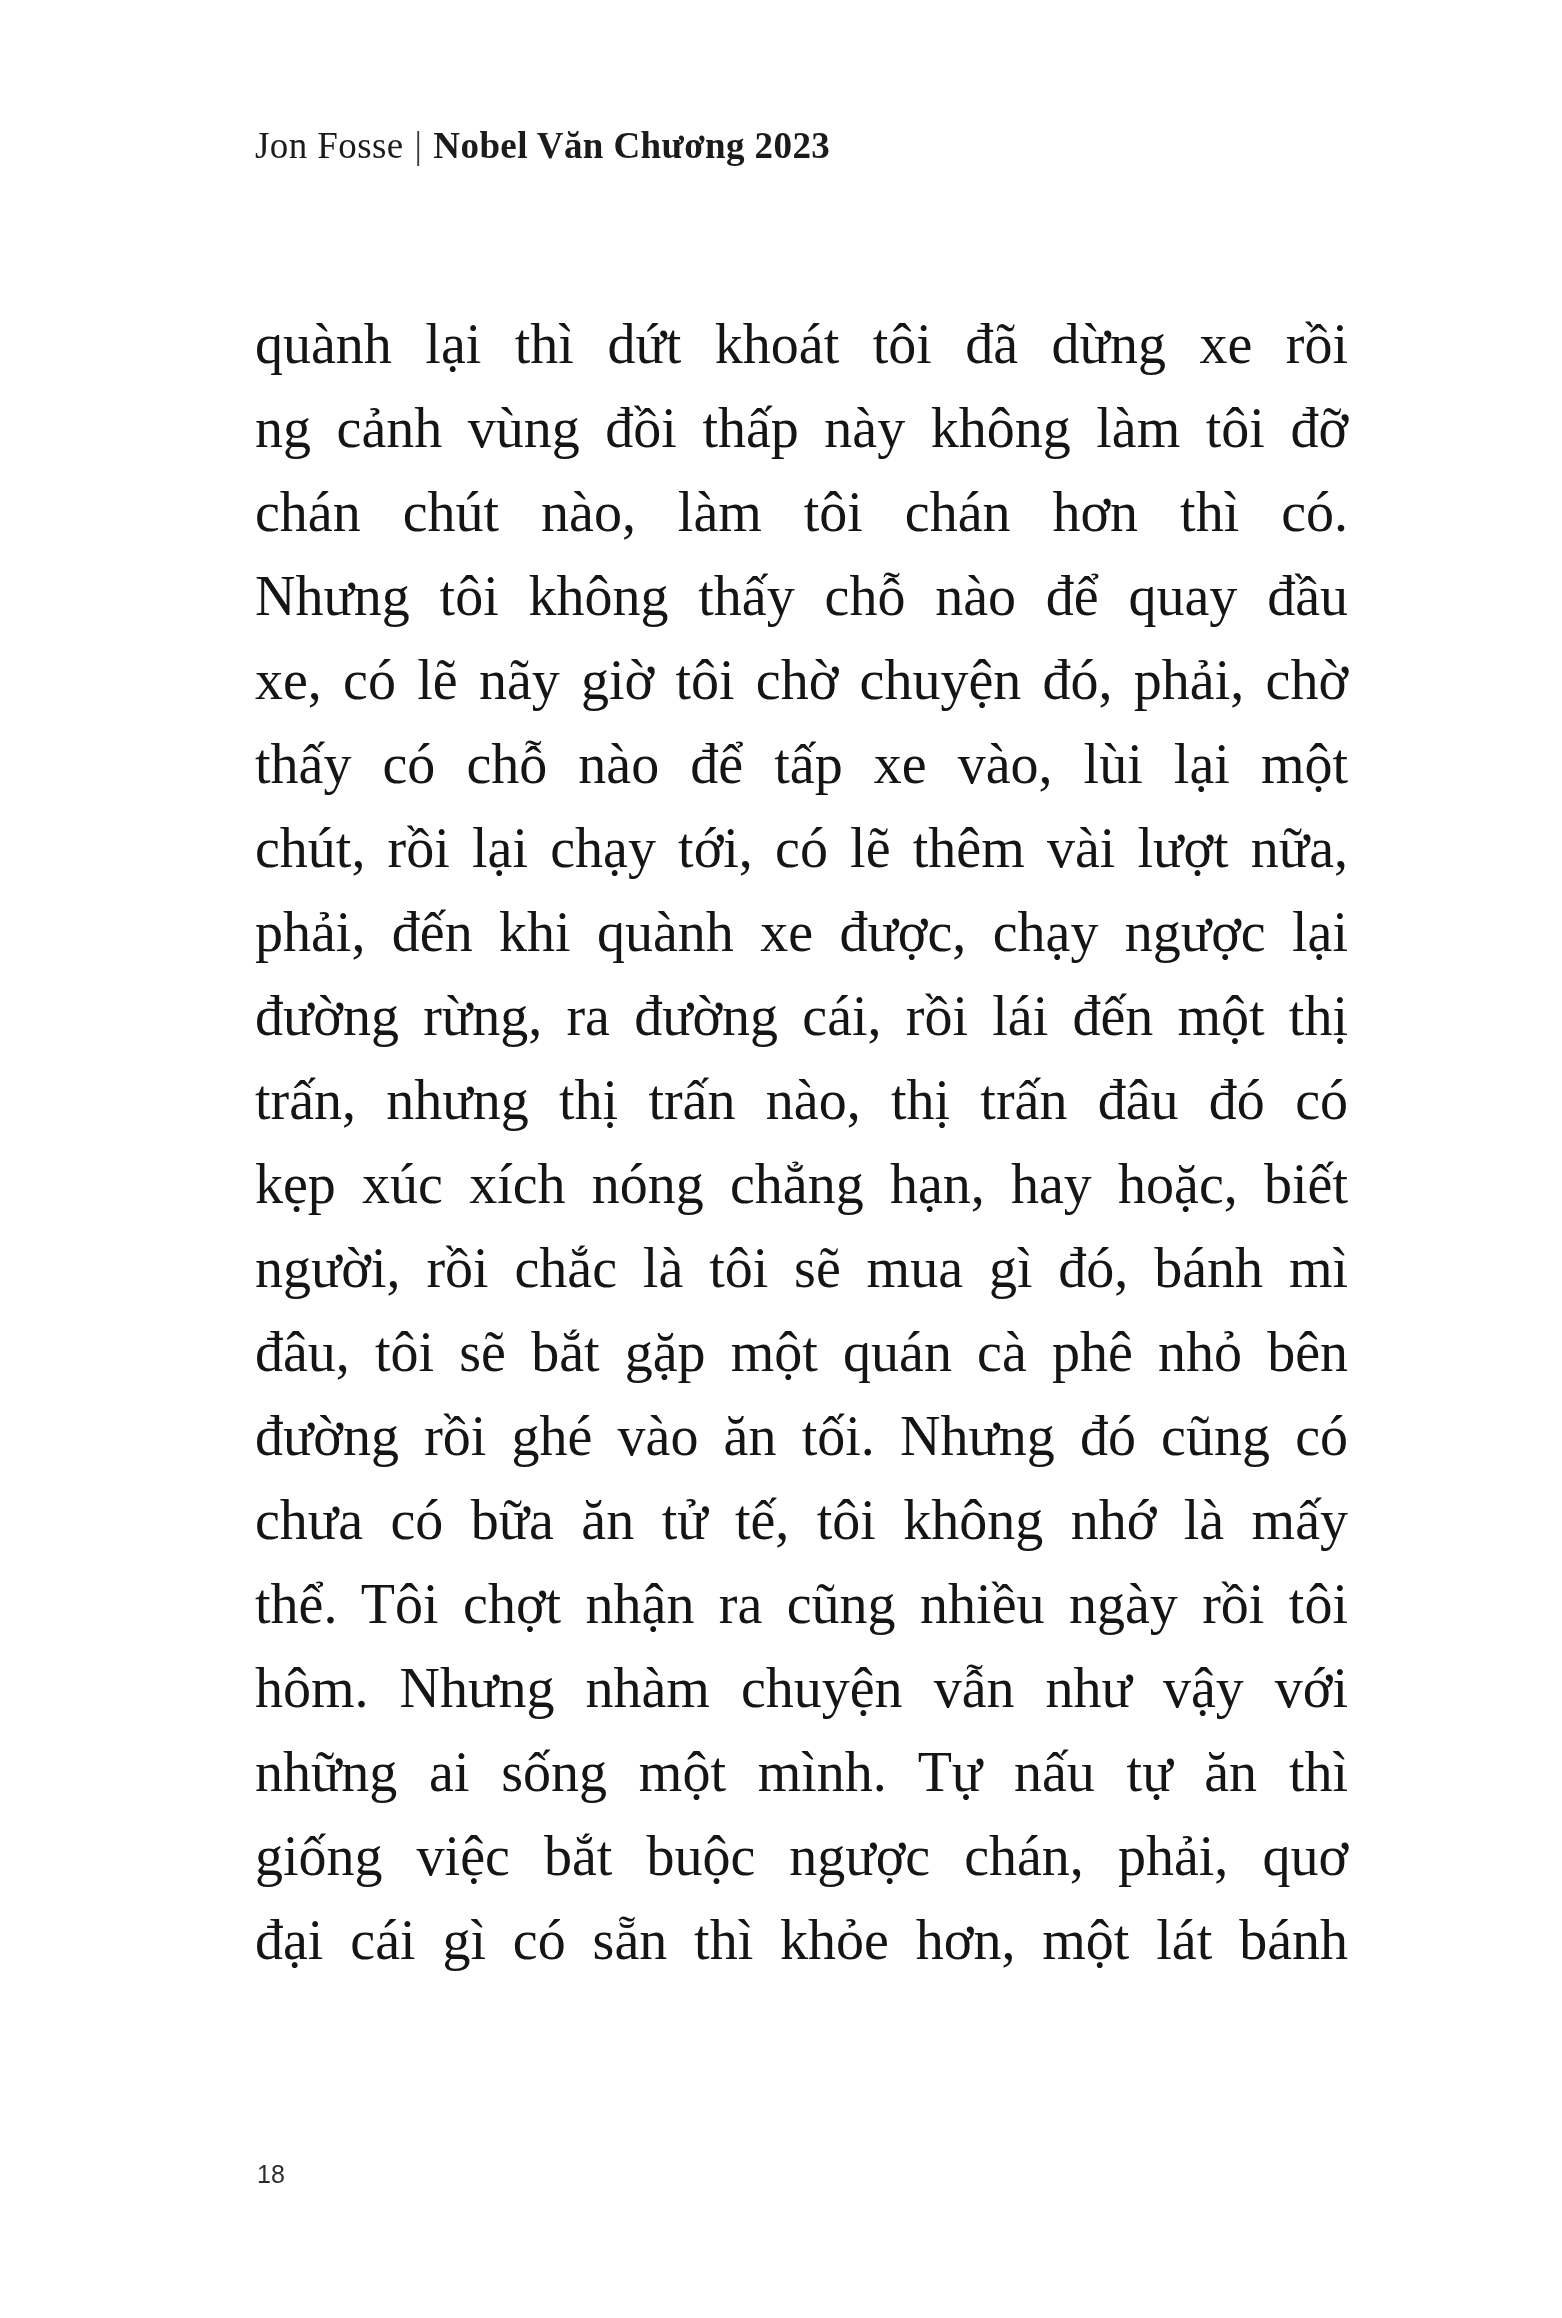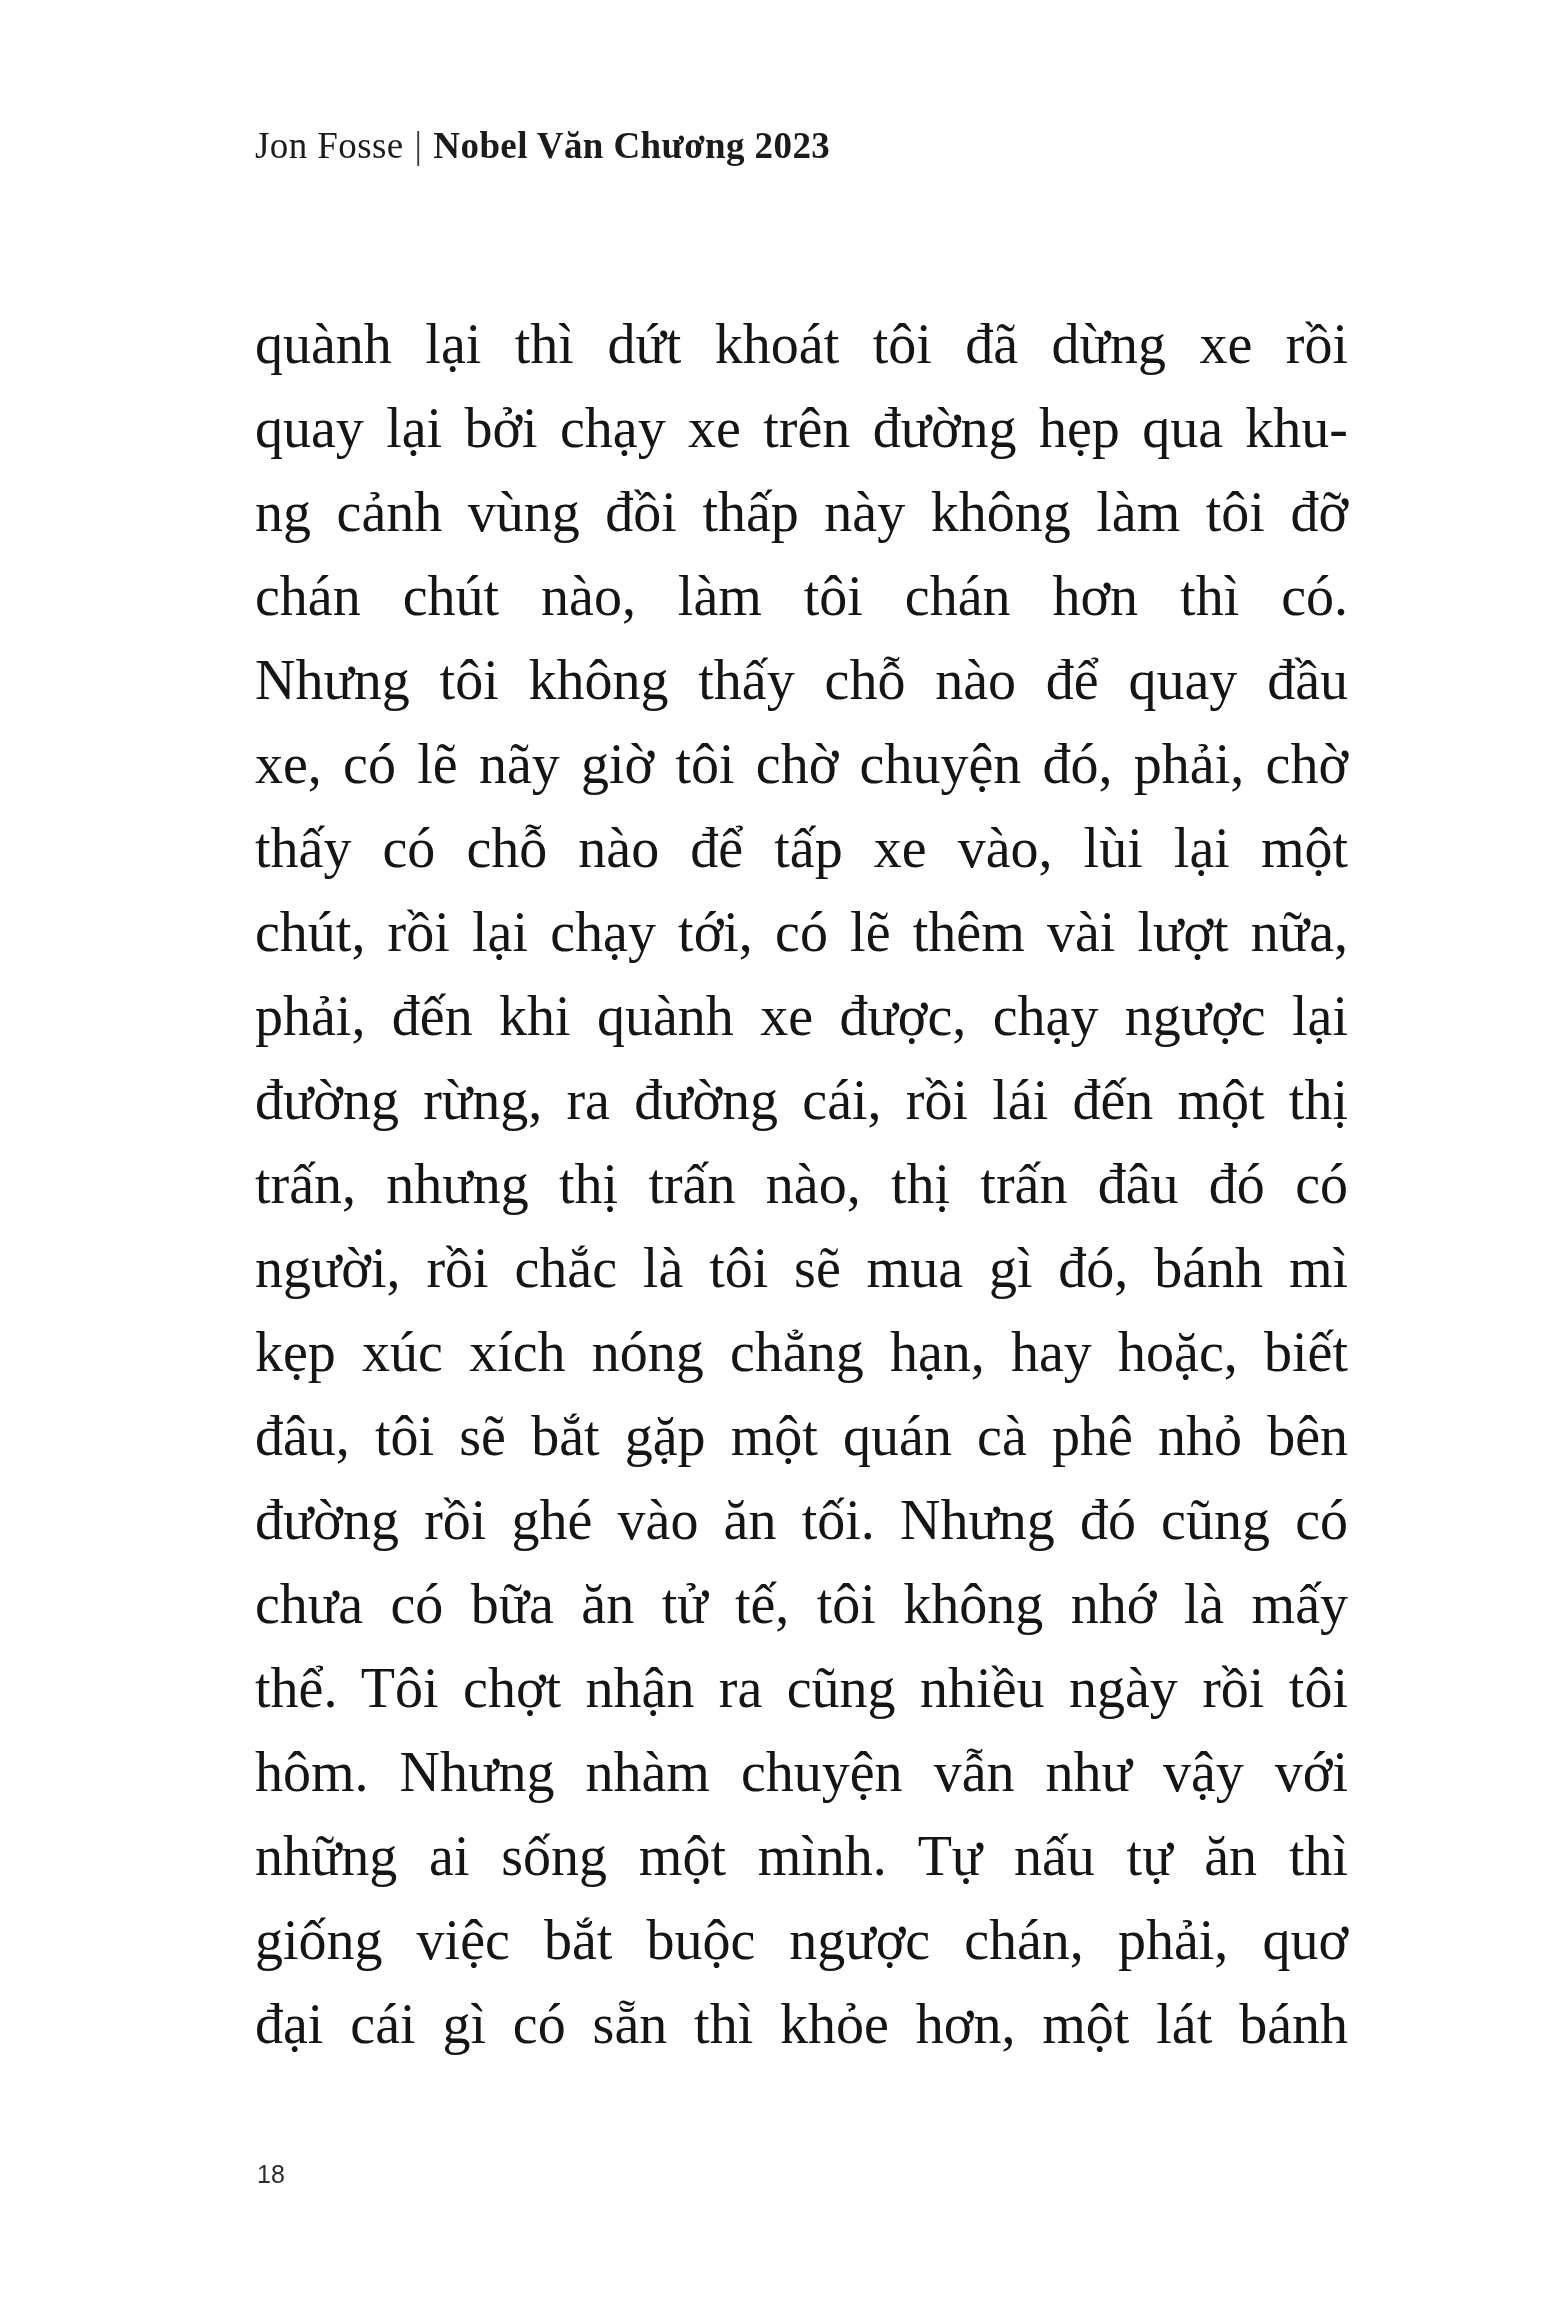--- a/index.html
+++ b/index.html
@@ -55,32 +55,31 @@
 <body>
 
 <div class="page">
 
   <div class="running-header">
     <span class="author">Jon Fosse</span><span class="sep">|</span><span class="book-title">Nobel Văn Chương 2023</span>
   </div>
 
   <div class="body-text">
     <div class="line">quành lại thì dứt khoát tôi đã dừng xe rồi</div>
-    <div class="line">quay lại bởi chạy xe trên đường hẹp qua khu-</div>
     <div class="line">ng cảnh vùng đồi thấp này không làm tôi đỡ</div>
     <div class="line">chán chút nào, làm tôi chán hơn thì có.</div>
     <div class="line">Nhưng tôi không thấy chỗ nào để quay đầu</div>
     <div class="line">xe, có lẽ nãy giờ tôi chờ chuyện đó, phải, chờ</div>
     <div class="line">thấy có chỗ nào để tấp xe vào, lùi lại một</div>
     <div class="line">chút, rồi lại chạy tới, có lẽ thêm vài lượt nữa,</div>
     <div class="line">phải, đến khi quành xe được, chạy ngược lại</div>
     <div class="line">đường rừng, ra đường cái, rồi lái đến một thị</div>
     <div class="line">trấn, nhưng thị trấn nào, thị trấn đâu đó có</div>
+    <div class="line">kẹp xúc xích nóng chẳng hạn, hay hoặc, biết</div>
     <div class="line">người, rồi chắc là tôi sẽ mua gì đó, bánh mì</div>
-    <div class="line">kẹp xúc xích nóng chẳng hạn, hay hoặc, biết</div>
     <div class="line">đâu, tôi sẽ bắt gặp một quán cà phê nhỏ bên</div>
     <div class="line">đường rồi ghé vào ăn tối. Nhưng đó cũng có</div>
     <div class="line">chưa có bữa ăn tử tế, tôi không nhớ là mấy</div>
     <div class="line">thể. Tôi chợt nhận ra cũng nhiều ngày rồi tôi</div>
     <div class="line">hôm. Nhưng nhàm chuyện vẫn như vậy với</div>
     <div class="line">những ai sống một mình. Tự nấu tự ăn thì</div>
     <div class="line">giống việc bắt buộc ngược chán, phải, quơ</div>
     <div class="line">đại cái gì có sẵn thì khỏe hơn, một lát bánh</div>
   </div>
 

